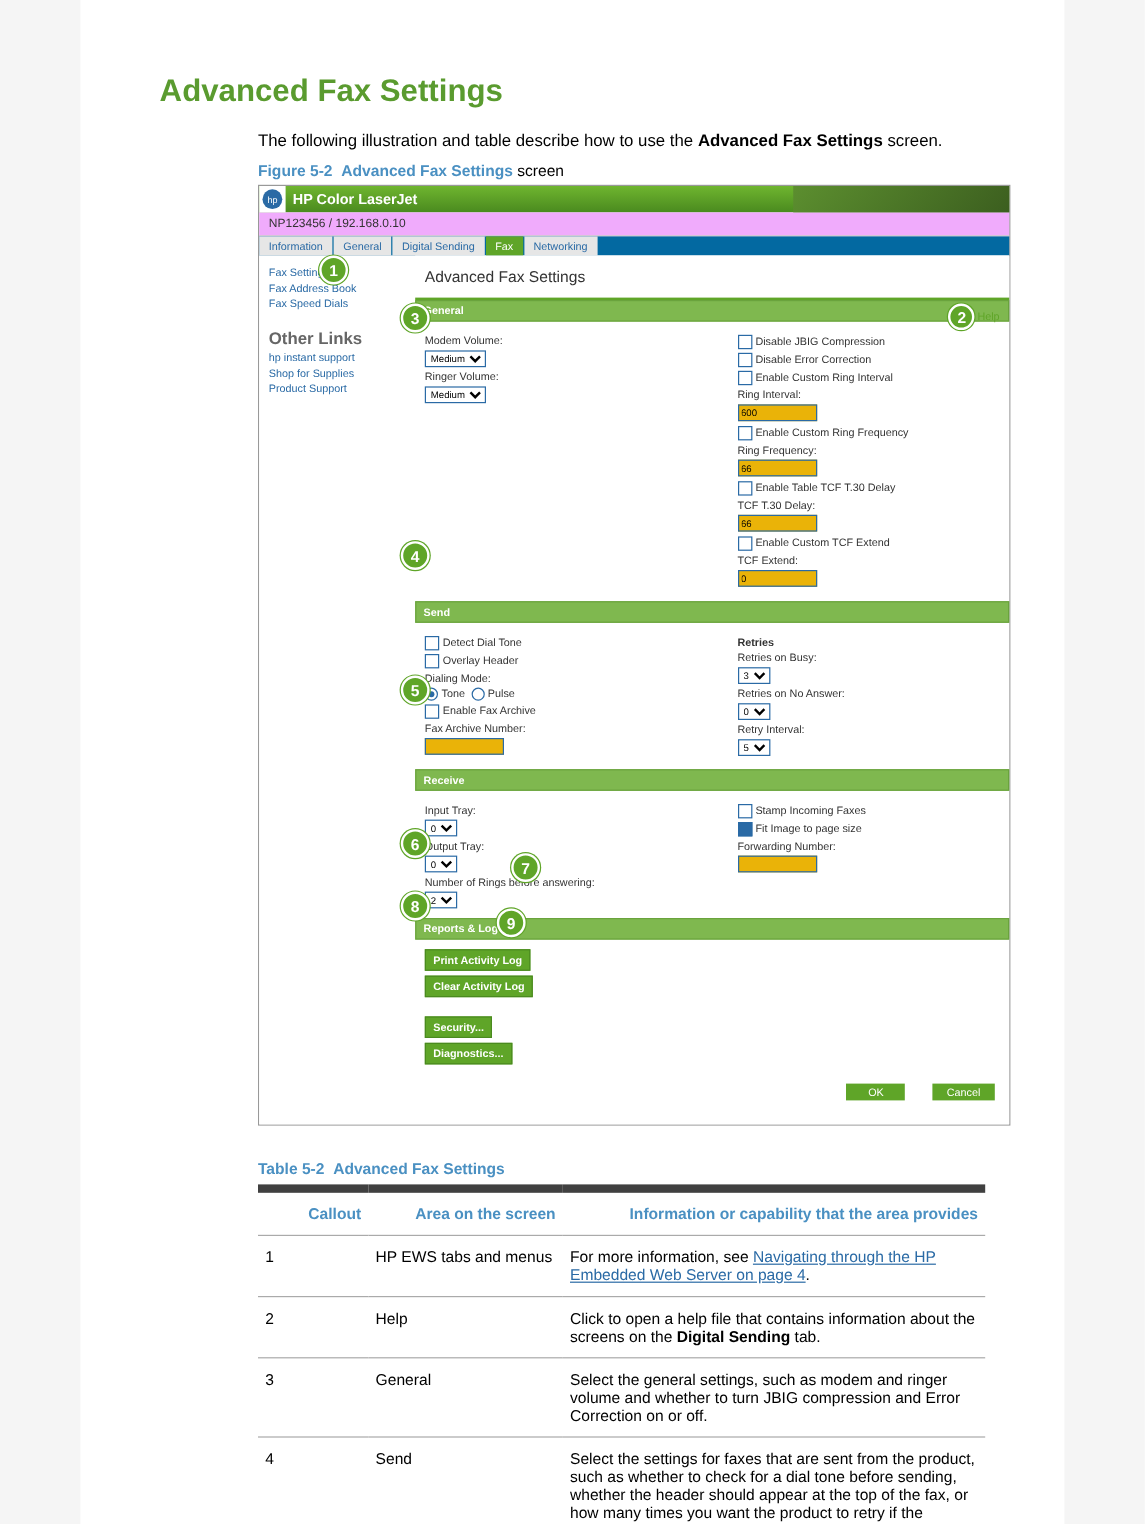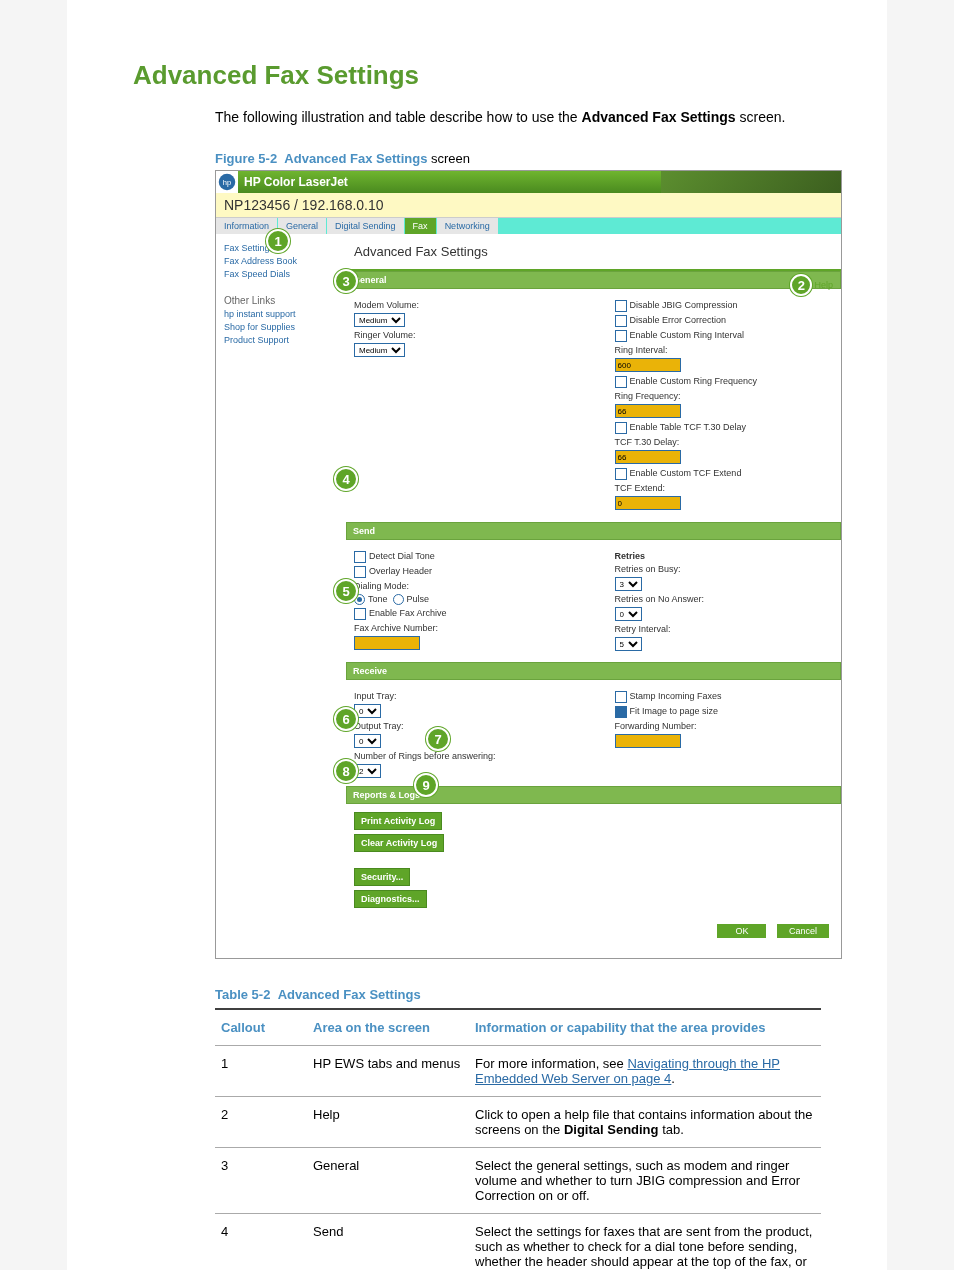--- a/index.html
+++ b/index.html
@@ -1,58 +1,58 @@
 <!DOCTYPE html>
 <html><head>
 <meta charset="utf-8">
 <style>
 body{margin:0;background:#f5f5f5;font-family:Arial,Helvetica,sans-serif;color:#000}
 .page{width:820px;background:#fff;margin:0 auto;padding:60px 66px 40px 66px;min-height:1160px;position:relative;box-sizing:border-box}
 h1{color:#5a9b2f;font-size:26px;font-weight:bold;margin:0 0 18px 0}
-.intro{font-size:14px;margin:0 0 26px 82px}
+.intro{font-size:14px;margin:0 0 10px 82px}
 .figcap{font-size:13px;margin:0 0 4px 82px}
 .figcap b{color:#4a90c2;font-weight:bold}
 .screenshot{margin:0 0 28px 82px;position:relative;width:625px;background:#fff;font-size:9px;color:#333;border:1px solid #999}
 .hdr-bar{display:flex;align-items:center;background:linear-gradient(#6fb52f,#4a8a1f);color:#fff;height:22px}
 .hp-icon{width:22px;height:22px;background:#fff;display:flex;align-items:center;justify-content:center;margin-right:6px}
 .hp-icon svg{width:18px;height:18px}
 .hdr-title{font-weight:bold;font-size:12px}
 .hdr-img{margin-left:auto;width:180px;height:22px;background:linear-gradient(90deg,#5a8a2f,#3a5a1f);opacity:.9}
-.subhdr{font-size:14px;padding:4px 8px;border-bottom:1px solid #ccc;background:#fef9c3}
-.tabstrip{display:flex;background:#5eead4}
+.subhdr{font-size:10px;padding:4px 8px;border-bottom:1px solid #ccc;background:#f0abfc}
+.tabstrip{display:flex;background:#0369a1}
 .tab{padding:3px 8px;font-size:9px;color:#2a6aa5;background:#e6e6e6;margin-right:1px;cursor:pointer}
 .tab.active{background:#5fa528;color:#fff}
 .body-area{display:flex;background:#fff}
 .sidebar{width:118px;padding:6px 4px 20px 8px;font-size:9px}
-.sidebar .grp{color:#666;font-weight:normal;margin-top:16px;font-size:10px}
+.sidebar .grp{color:#666;font-weight:bold;margin-top:16px;font-size:14px}
 .sidebar a{color:#2a6aa5;display:block;margin:3px 0;text-decoration:none;font-size:9px}
 .main{flex:1;position:relative;padding:0 0 12px 0}
 .main-title{padding:10px 0 10px 8px;font-size:13px;background:#fff;border-bottom:2px solid #5fa528}
 .help-badge{position:absolute;right:8px;top:40px;display:flex;align-items:center}
 .help-badge span{font-size:9px;color:#5fa528;margin-left:2px}
 .section-bar{background:#7fb84f;color:#fff;font-size:9px;font-weight:bold;padding:3px 6px;border:1px solid #6aa33d;margin:0}
 .section-body{display:flex;padding:8px;gap:42px}
 .col{flex:1}
 .frm-line{margin:3px 0;font-size:9px}
 .chk{display:inline-block;width:10px;height:10px;border:1px solid #2a6aa5;vertical-align:middle;margin-right:3px;background:#fff}
 .chk.on{background:#2a6aa5}
 .inp{border:1px solid #2a6aa5;height:12px;width:60px;padding:0 2px;font-size:8px;display:block;margin:2px 0 4px 0;background:#eab308}
 select.sel{border:1px solid #2a6aa5;font-size:8px;background:#fff;height:14px}
 .radio{display:inline-block;width:9px;height:9px;border:1px solid #2a6aa5;border-radius:50%;vertical-align:middle;margin-right:3px}
 .radio.on::after{content:"";display:block;width:5px;height:5px;background:#2a6aa5;border-radius:50%;margin:2px}
 .btns-row{padding:6px 8px}
 .greenbtn{display:inline-block;background:#5fa528;color:#fff;font-size:9px;font-weight:bold;padding:3px 6px;margin:2px 0;cursor:pointer;border:1px solid #4a8a1f}
 .foot-btns{text-align:right;padding:8px 12px 8px 0}
-.ok{display:inline-block;background:#5fa528;color:#fff;font-size:9px;padding:2px 18px;margin-right:8px;cursor:pointer}
+.ok{display:inline-block;background:#5fa528;color:#fff;font-size:9px;padding:2px 18px;margin-right:20px;cursor:pointer}
 .cancel{display:inline-block;background:#5fa528;color:#fff;font-size:9px;padding:2px 12px;cursor:pointer}
 .callout{position:absolute;width:20px;height:20px;border-radius:50%;background:#5fa528;color:#fff;font-weight:bold;font-size:13px;display:flex;align-items:center;justify-content:center;border:2px solid #fff;box-shadow:0 0 0 1px #5fa528;z-index:5}
 .tablecap{font-size:13px;margin:0 0 6px 82px}
 .tablecap b{color:#4a90c2;font-weight:bold}
 .dtable{width:calc(100% - 82px);margin-left:82px;border-collapse:collapse;font-size:13px}
-.dtable th{text-align:left;color:#4a90c2;font-weight:bold;padding:10px 6px;border-top:2px solid #404040;border-bottom:1px solid #aaa}
+.dtable th{text-align:right;color:#4a90c2;font-weight:bold;padding:10px 6px;border-top:7px solid #404040;border-bottom:1px solid #aaa}
 .dtable td{padding:10px 6px;border-bottom:1px solid #aaa;vertical-align:top}
 .dtable a{color:#2a6aa5;text-decoration:underline}
 </style>
 </head>
 <body>
 <div class="page">
 
 <h1>Advanced Fax Settings</h1>
 <p class="intro">
  <span>The following illustration and table describe how to use the </span><b>Advanced Fax Settings</b><span> screen.</span>

